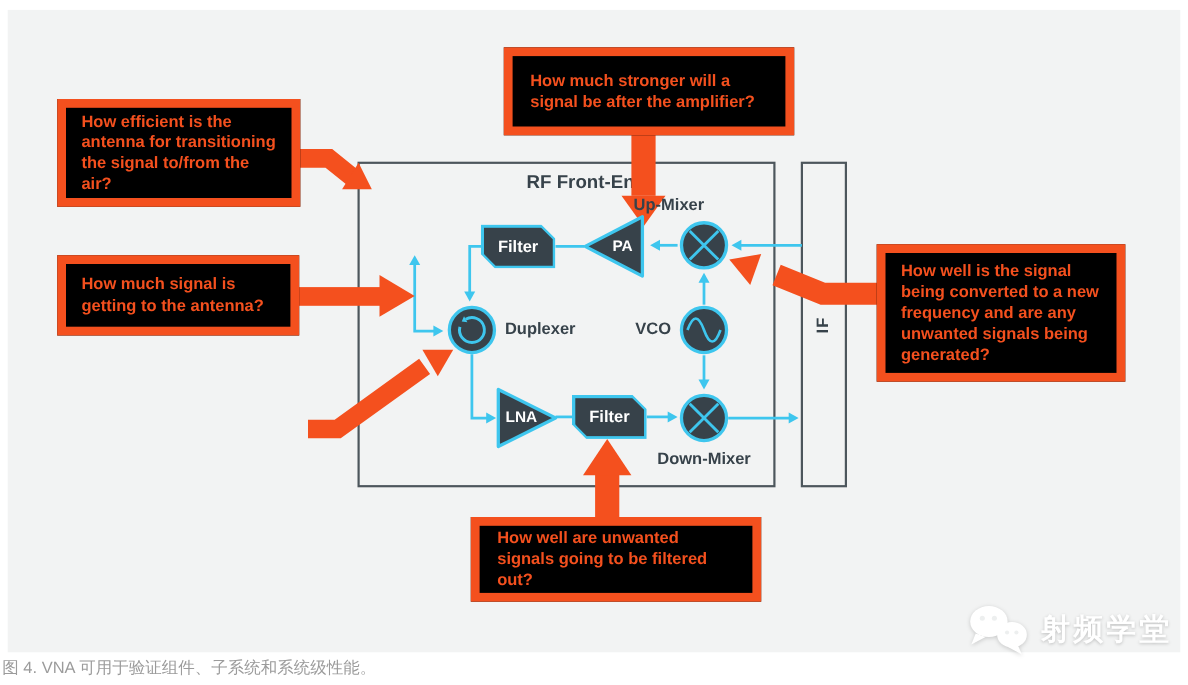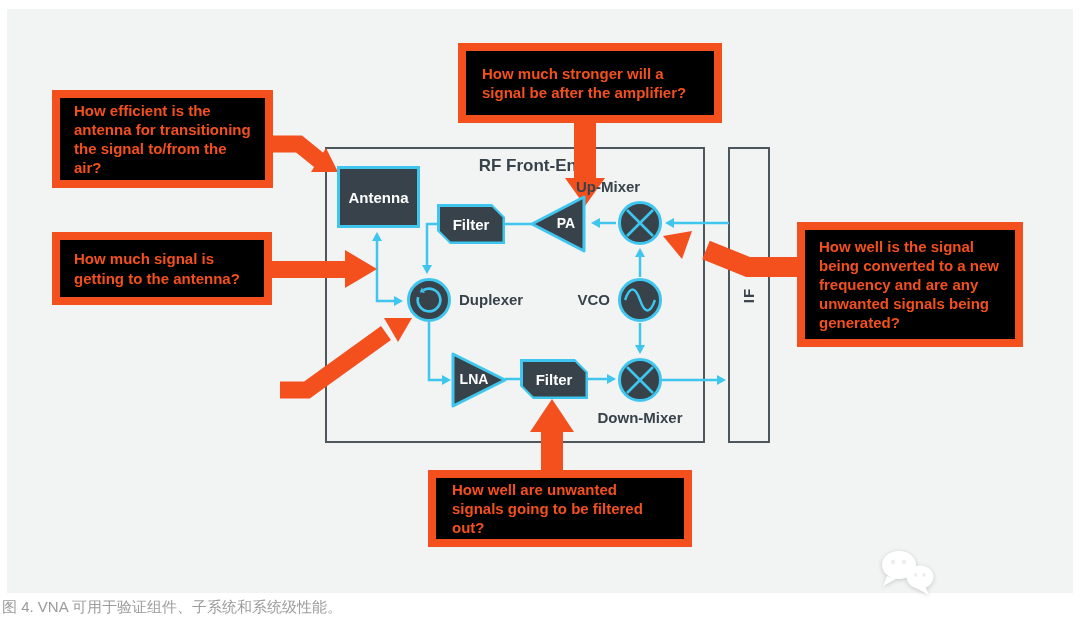--- a/index.html
+++ b/index.html
@@ -103,23 +103,20 @@
       <polygon points="412,318 398,342 384,318" fill="#F4501E"></polygon>
 
       <rect x="541" y="430" width="22" height="42" fill="#F4501E"></rect>
       <polygon points="552,399 530,432 574,432" fill="#F4501E"></polygon>
 
       <path d="M 798 267 H 748 L 706 250" stroke="#F4501E" stroke-width="20" fill="none"></path>
       <polygon points="663,236 692,231 682,259" fill="#F4501E"></polygon>
     </g>
   </svg>
 
-  <div class="block antenna">
-    <span>Antenna</span>
-  </div>
 
   <div class="filter filter-top">
     <div class="inner">
         <span>Filter</span>
       </div>
   </div>
 
   <svg class="tri" style="left:529px;top:193px;" width="58" height="62">
     <polygon points="55,4 55,58 3,31" fill="#37424A" stroke="#3EC6EE" stroke-width="3" stroke-linejoin="round"></polygon>
   </svg>
@@ -194,14 +191,15 @@
     <svg width="60" height="48" style="filter:drop-shadow(0 1px 2px rgba(0,0,0,0.18));">
       <ellipse cx="21" cy="17" rx="17" ry="14" fill="#fff"></ellipse>
       <polygon points="9,28 5,38 18,31" fill="#fff"></polygon>
       <circle cx="15" cy="14" r="2.3" fill="#EDEFEF"></circle>
       <circle cx="26" cy="14" r="2.3" fill="#EDEFEF"></circle>
       <ellipse cx="42" cy="29" rx="13.5" ry="11.5" fill="#fff"></ellipse>
       <polygon points="47,38 51,47 38,40" fill="#fff"></polygon>
       <circle cx="37.5" cy="27" r="1.9" fill="#EDEFEF"></circle>
       <circle cx="46" cy="27" r="1.9" fill="#EDEFEF"></circle>
     </svg>
+    <span class="wm-text">射频学堂</span>
   </div>
 </div>
 
 </body></html>

